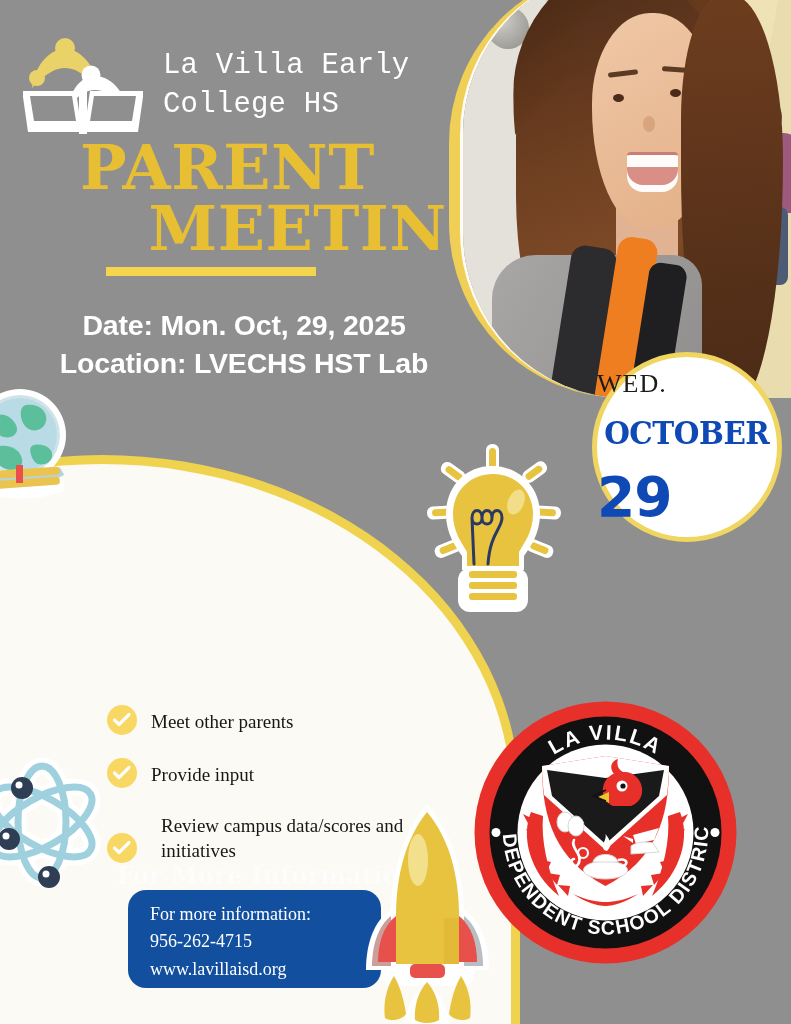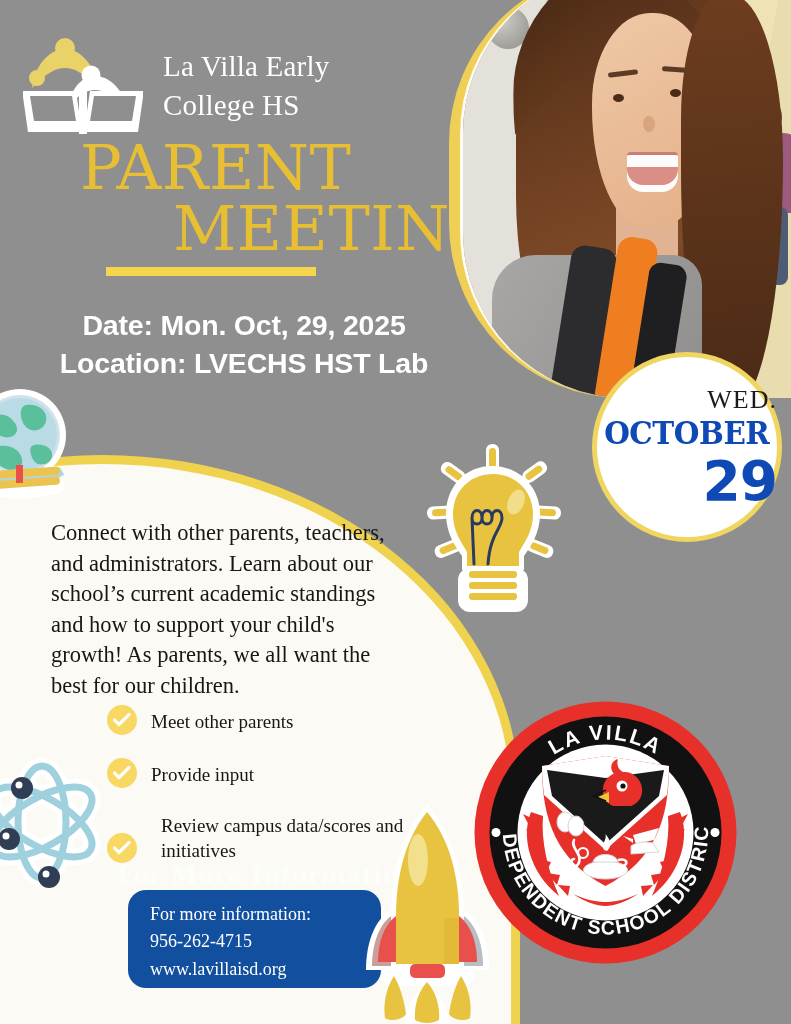--- a/index.html
+++ b/index.html
@@ -33,28 +33,29 @@
 
   
   .logo{position:absolute;left:18px;top:33px;width:130px;height:105px;}
 
   .school-name{
     position:absolute;left:163px;top:47px;
     width:270px;
     color:#ffffff;
     font-size:29px;line-height:1.33;
     letter-spacing:.2px;
+    font-family:Liberation Mono, monospace;
   }
 
   
   .headline{
     position:absolute;left:80px;top:138px;width:420px;
     color:#e8bf33;
     font-family:"DejaVu Serif", serif;
-    font-weight:400;
+    font-weight:700;
     font-size:62px;
     line-height:.98;
     letter-spacing:.5px;
   }
   .headline .l2{display:block;margin-left:-8px;text-align:right;}
   .headline-rule{
     position:absolute;left:106px;top:267px;
     width:210px;height:9px;background:#f5d44e;
   }
 
@@ -137,22 +138,23 @@
   .ph-strapB{position:absolute;left:36%;top:62%;width:15%;height:42%;
     background:#ee7e1f;border-radius:14px;transform:rotate(9deg);}
   .ph-strapC{position:absolute;left:48%;top:68%;width:14%;height:36%;
     background:#1f1e21;border-radius:12px;transform:rotate(9deg);}
 
   
   .date-circle{
     position:absolute;left:592px;top:352px;
     width:190px;height:190px;border-radius:50%;
     background:#ffffff;border:5px solid #f0d561;
-    display:flex;flex-direction:column;align-items:flex-end;justify-content:center;
+    display:flex;flex-direction:column;align-items:flex-start;justify-content:center;
     padding-top:4px;
+    gap:16px;
   }
   .dc-wed{color:#1b1b1b;font-size:26px;letter-spacing:1px;line-height:1;}
   .dc-month{color:#0f49b5;font-family:"DejaVu Serif",serif;font-weight:700;
     font-size:32px;letter-spacing:-.5px;line-height:1.25;transform:scaleX(.92);}
   .dc-day{color:#0f49b5;font-family:"DejaVu Sans",sans-serif;font-weight:700;
     font-size:55px;line-height:1.05;letter-spacing:-1px;}
 
   
   .body-copy{
     position:absolute;left:51px;top:518px;width:360px;
@@ -276,21 +278,20 @@
       </div>
     </div>
   </div>
 
   <div class="date-circle">
     <div class="dc-wed">WED.</div>
     <div class="dc-month">OCTOBER</div>
     <div class="dc-day">29</div>
   </div>
 
-  <div class="body-copy">Connect with other parents, teachers, and administrators.  Learn about our school’s current academic standings and how to support your child's growth! As parents, we all want the best for our children.</div>
 
   <div class="checklist">
     <div class="check-row">
       <span class="check-icon">
         <svg width="18" height="16" viewBox="0 0 18 16">
             <path d="M1.5 8 L6 12.5 L16 2.5" stroke="#fdfdfd" stroke-width="3.2" fill="none" stroke-linecap="round" stroke-linejoin="round"></path>
           </svg>
       </span>
       <span class="check-label">Meet other parents</span>
     </div>

